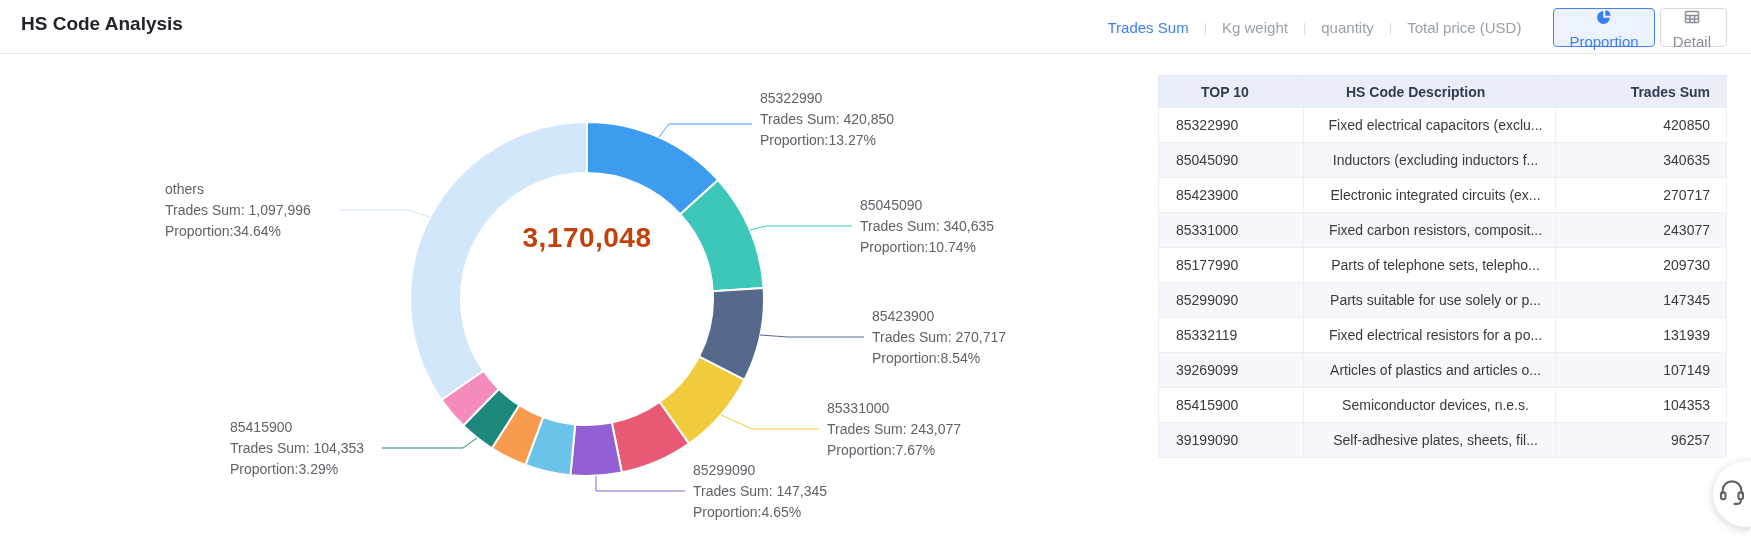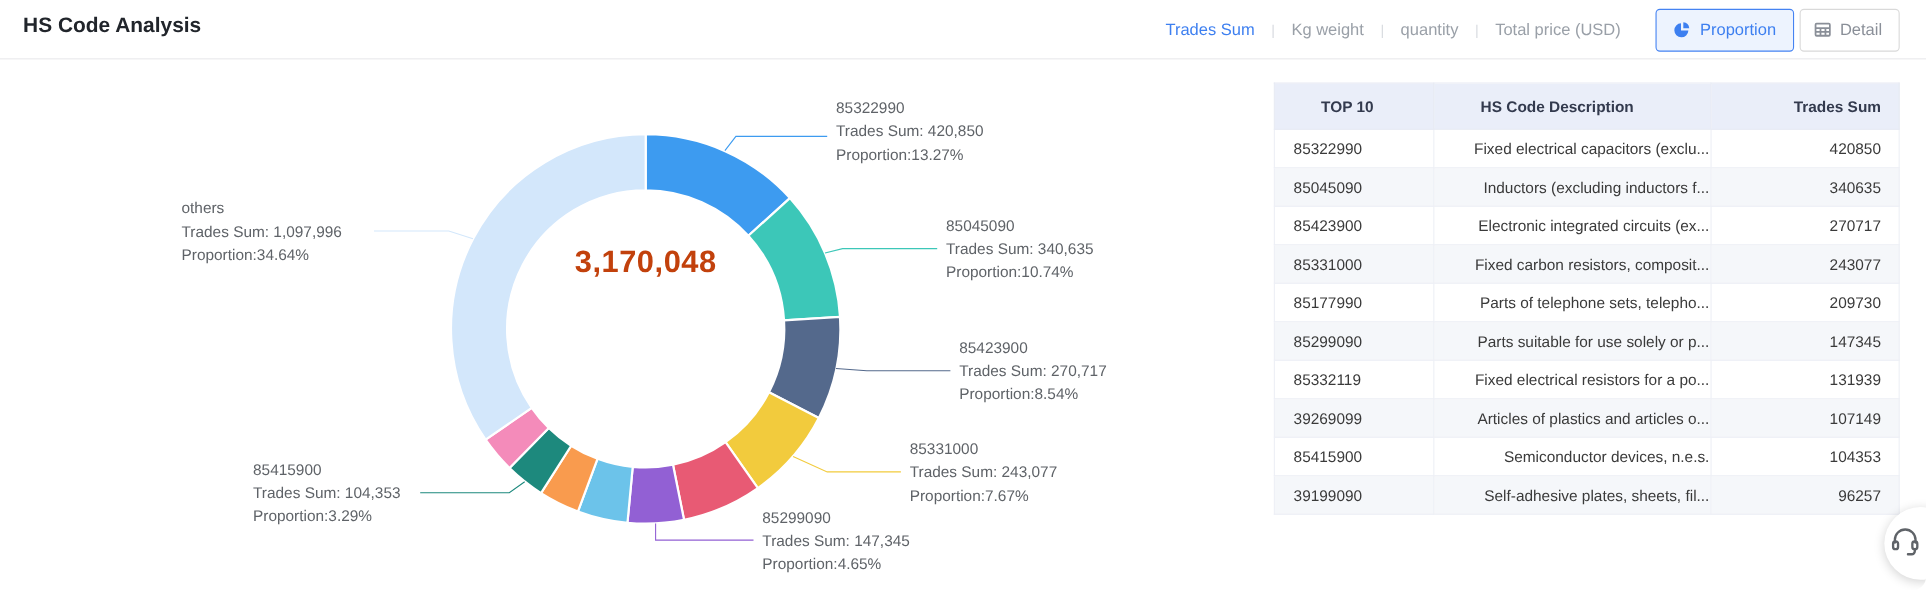--- a/index.html
+++ b/index.html
@@ -8,38 +8,38 @@
   .page { position:relative; width:1751px; height:537px; background:#fff; overflow:hidden;border-radius:13px; }
 
   
   .topbar { position:absolute; left:0; top:0; width:100%; height:54px; background:#fff; border-bottom:1px solid #e8e9ec; }
   .page-title { position:absolute; left:21px; top:13px; font-size:19px; font-weight:700; color:#21252b; }
   .controls { position:absolute; right:24px; top:0; height:54px; display:flex; align-items:center; }
   .tab { font-size:15px; color:#9aa0a8; cursor:pointer; white-space:nowrap; }
   .tab.active { color:#3d7ff0; }
   .sep { color:#d8dbe0; margin:0 15px; font-size:13px; }
   .btn-group { display:flex; margin-left:32px; }
-  .vbtn { display:flex; align-items:center; gap:8px; height:39px; padding:0 15px; border:1px solid #d9d9d9; border-radius:4px; background:#fff; color:#8a8f98; font-size:15px; cursor:pointer; white-space:nowrap; }
+  .vbtn { display:flex; align-items:center; gap:8px; height:39px; padding:0 15px; border:1px solid #d9d9d9; border-radius:4px; background:#fff; color:#8a8f98; font-size:15px; cursor:pointer; white-space:nowrap;flex-direction:column; }
   .vbtn + .vbtn { margin-left:5px;padding-left:12px; }
   .vbtn.active { border-color:#4583f2; background:#edf3fe; color:#3d7ff0; }
   .vbtn .ic { display:inline-flex; }
   #chart-svg { position:absolute; left:0; top:0; pointer-events:none; }
   #chart-svg path { pointer-events:auto; }
   .pie-label { position:absolute; font-size:14px; line-height:21px; color:#5f6368; white-space:nowrap; }
   .center-text { position:absolute; left:437px; top:222px; width:300px; text-align:center; }
   .center-text .cap { font-size:17px; color:#9b9b9b; margin-bottom:7px; }
   .center-text .val { font-size:28px; font-weight:600; color:#c2410c; letter-spacing:0.5px; }
 
   
   .toptable { position:absolute; left:1158px; top:75px; width:568px; border-collapse:collapse; table-layout:fixed; font-size:14px; }
-  .toptable th { background:#eaeef9; height:42px; font-weight:700; color:#333a4e; border:1px solid #e7eaf3;padding-left:42px; }
+  .toptable th { background:#eaeef9; height:32px; font-weight:700; color:#333a4e; border:1px solid #e7eaf3;padding-left:42px; }
   .toptable td { height:35px; color:#3a3a3a; border:1px solid #edeff5; background:#fff; }
   .toptable tr.stripe td { background:#f5f7fa; }
   .c1 { width:145px; text-align:left; padding-left:17px; }
-  .c2 { width:252px; text-align:right; padding-left:13px; overflow:hidden; white-space:nowrap; }
+  .c2 { width:252px; text-align:center; padding-left:13px; overflow:hidden; white-space:nowrap; }
   .c3 { width:171px; text-align:right; padding-right:16px; }
 
   
   .support-fab { position:absolute; left:1713px; top:461px; width:66px; height:66px; border-radius:50%; background:#fff; box-shadow:0 2px 10px rgba(0,0,0,0.18); display:flex; align-items:center; justify-content:center; cursor:pointer; }
   .support-fab svg { margin-right:28px; }
 </style>
 </head>
 <body>
 
 <div class="page">

